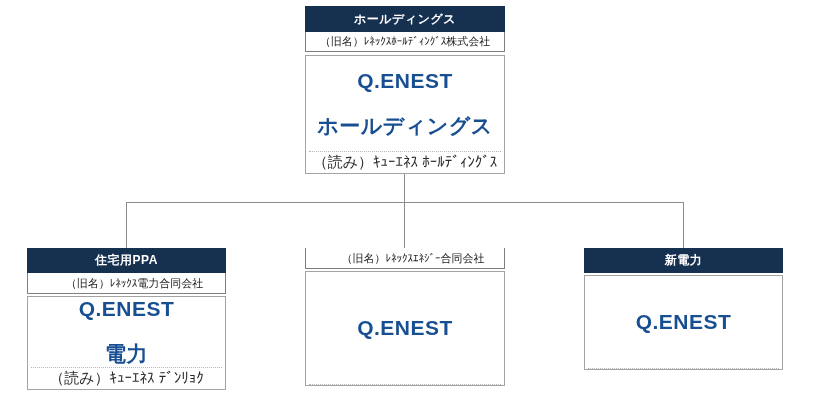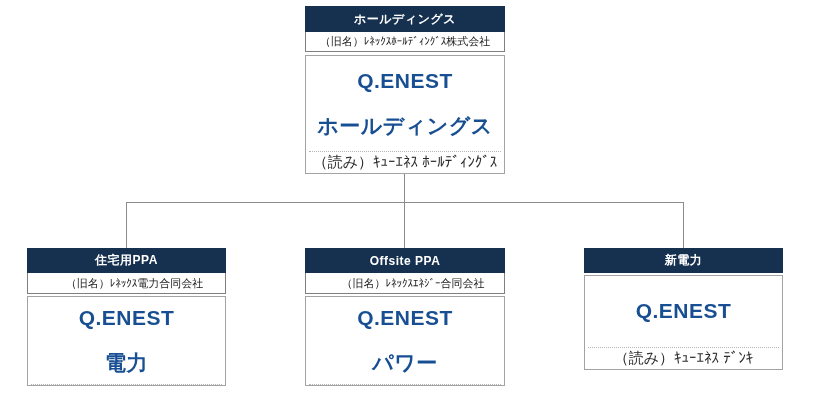--- a/index.html
+++ b/index.html
@@ -138,41 +138,39 @@
   <div class="org-box child-box child-1">
     <div class="cat-bar">住宅用PPA</div>
     <div class="former-row">（旧名）ﾚﾈｯｸｽ電力合同会社</div>
     <div class="box-gap"></div>
     <div class="main-card">
       <div class="name-area">
         <div class="name-line">Q.ENEST</div>
         <div class="name-line">電力</div>
       </div>
       <div class="dotted-divider"></div>
+      <div class="reading-row">（読み）ｷｭｰｴﾈｽ ﾃﾞﾝﾘｮｸ</div>
     </div>
   </div>
 
   <div class="org-box child-box child-2">
-    <div class="cat-bar">Offsite PPA</div>
     <div class="former-row">（旧名）ﾚﾈｯｸｽｴﾈｼﾞｰ合同会社</div>
     <div class="box-gap"></div>
     <div class="main-card">
       <div class="name-area">
         <div class="name-line">Q.ENEST</div>
-        <div class="name-line">パワー</div>
       </div>
       <div class="dotted-divider"></div>
     </div>
   </div>
 
   <div class="org-box child-box child-3">
     <div class="cat-bar">新電力</div>
     <div class="box-gap"></div>
     <div class="main-card">
       <div class="name-area">
         <div class="name-line">Q.ENEST</div>
       </div>
       <div class="dotted-divider"></div>
-      <div class="reading-row">（読み）ｷｭｰｴﾈｽ ﾃﾞﾝｷ</div>
     </div>
   </div>
 
 </div>
 
 </body></html>

